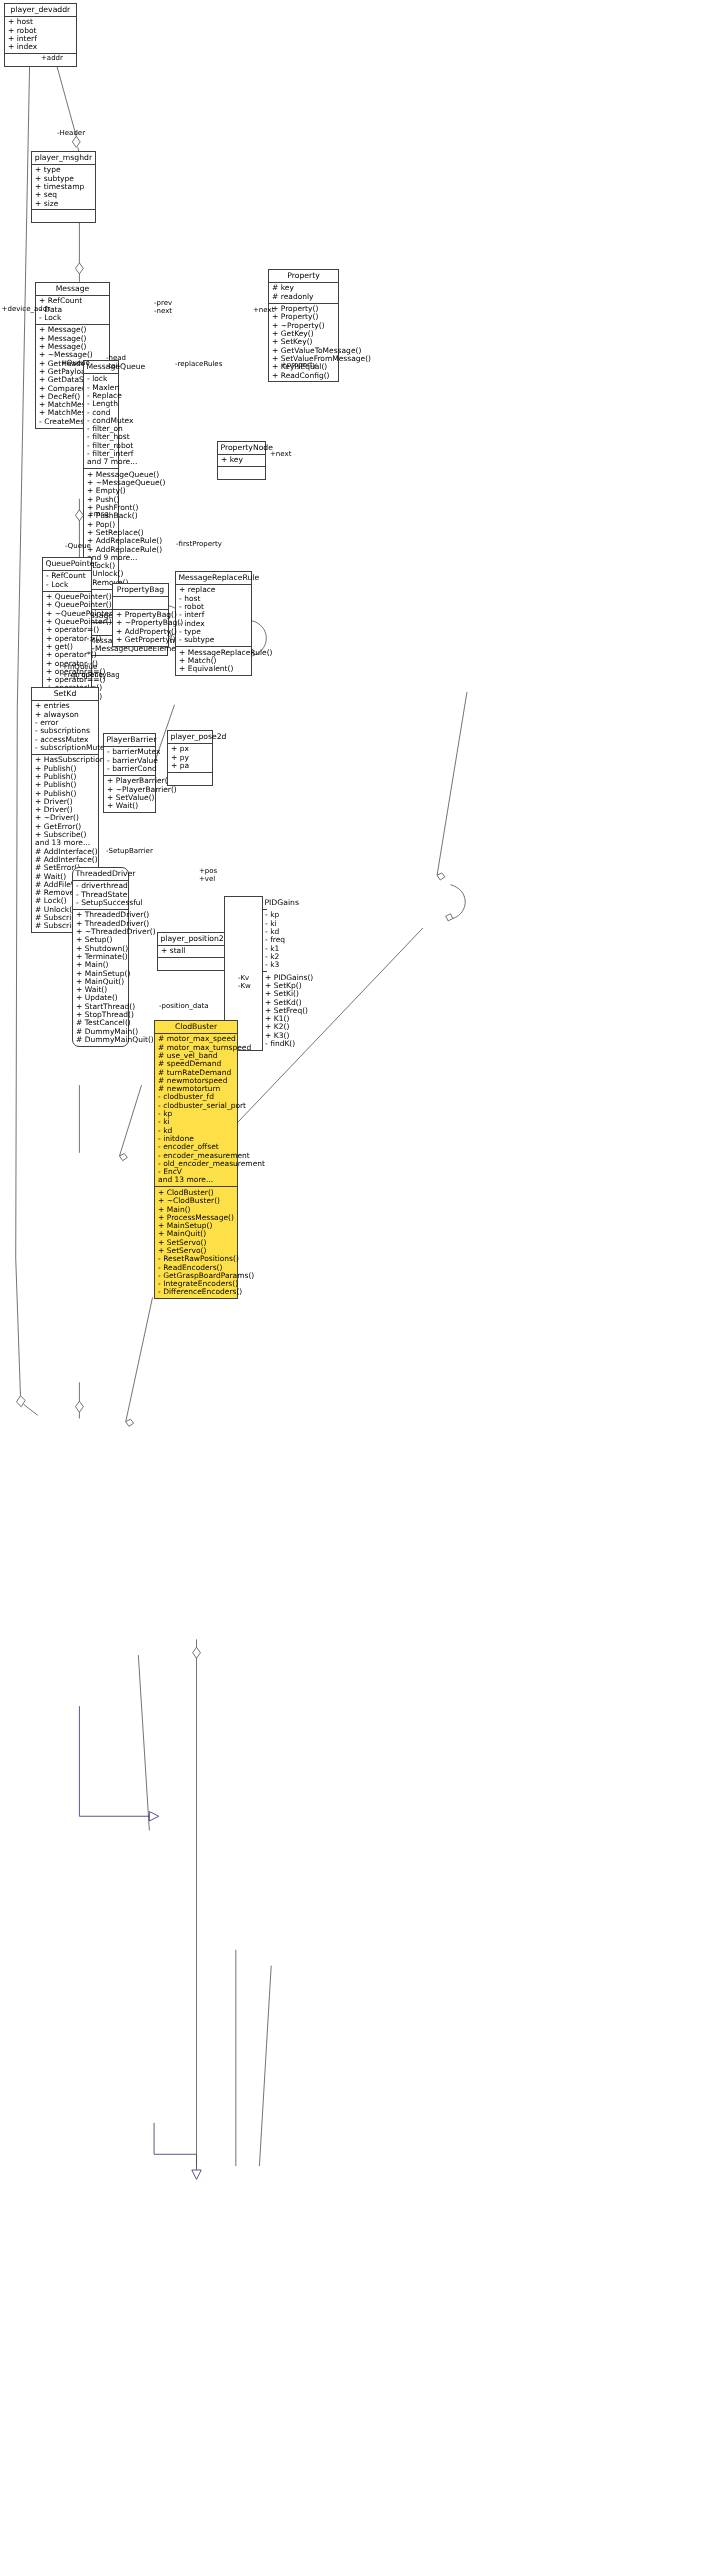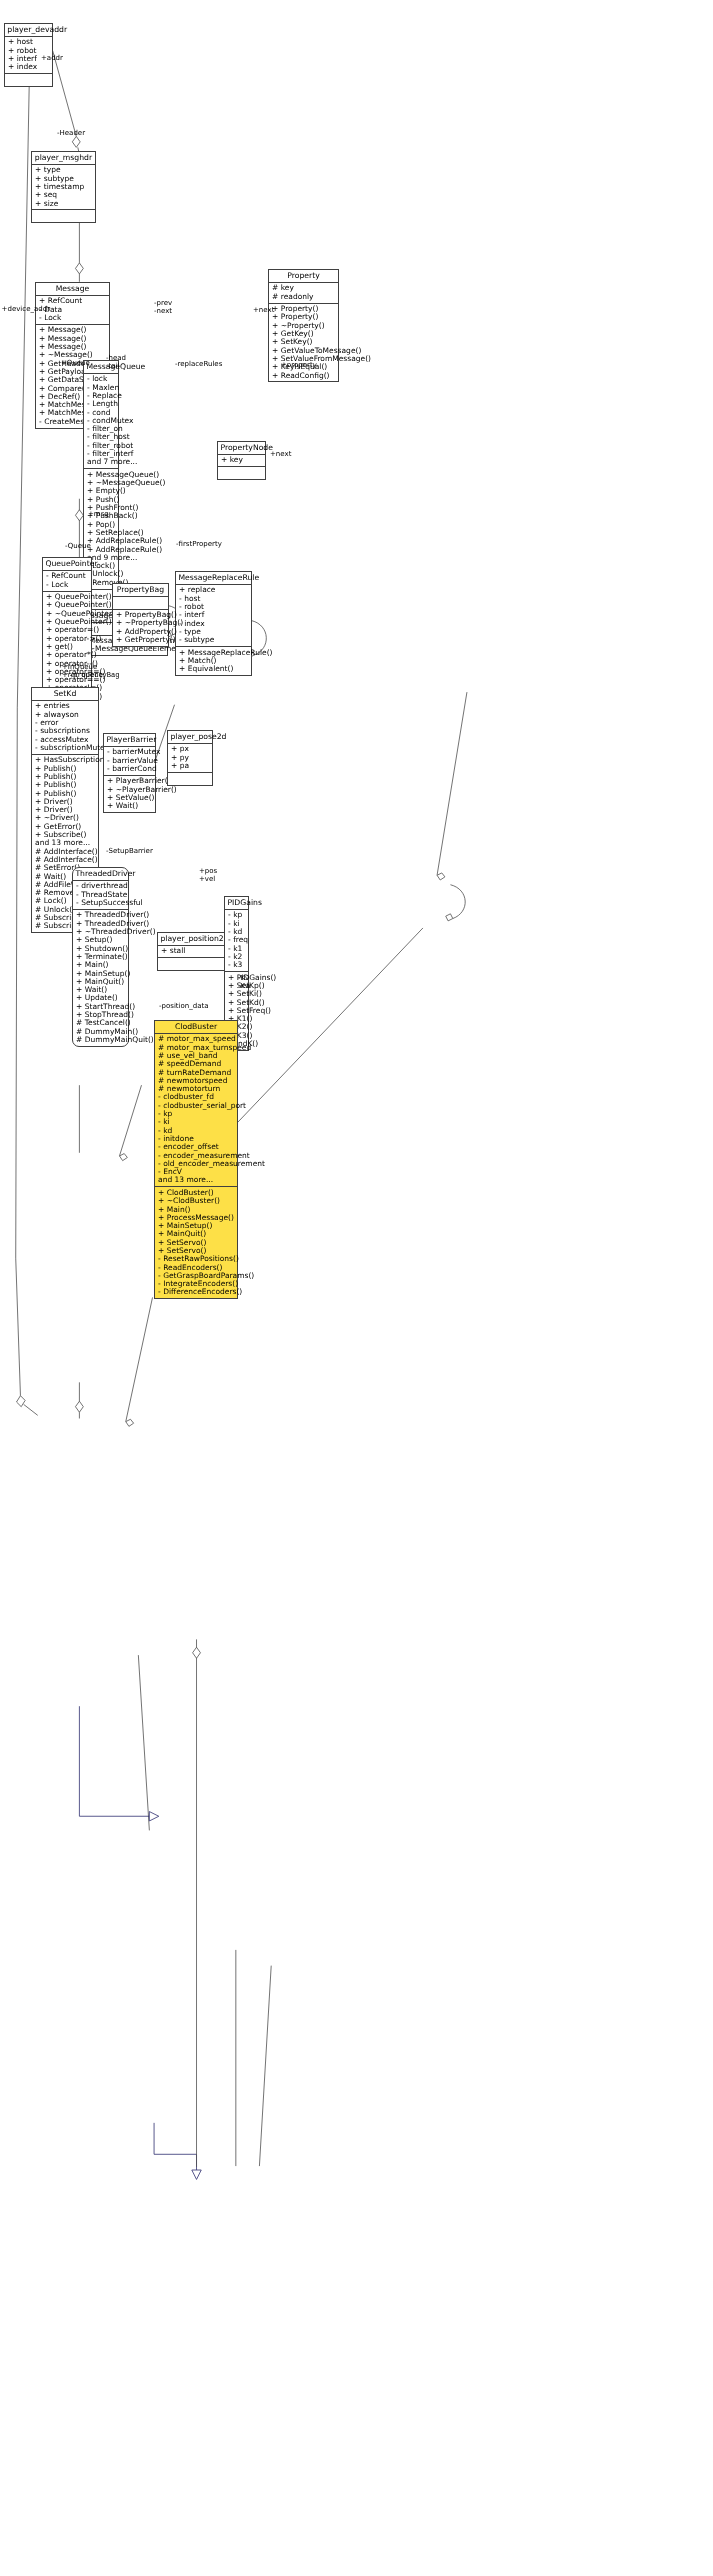--- a/index.html
+++ b/index.html
@@ -130,21 +130,21 @@
     <polygon class="tri-open" points="244,2760 256,2760 250,2772"></polygon>
 
     <line x1="250" y1="2085" x2="250" y2="2756"></line>
     <polygon class="dia-open" points="250,2095 255,2102 250,2109 245,2102"></polygon>
 
     <line x1="300" y1="2480" x2="300" y2="2755"></line>
 
     <line x1="345" y1="2500" x2="330" y2="2755"></line>
   </svg>
 
-  <div class="cls" style="left:3.9px;top:3.1px;width:49px;margin-top:20px;">
+  <div class="cls" style="left:3.9px;top:3.1px;width:73px;">
     <div class="title">player_devaddr</div>
     <div class="sec">
       <div class="row">+ host</div>
       <div class="row">+ robot</div>
       <div class="row">+ interf</div>
       <div class="row">+ index</div>
     </div>
     <div class="sec empty"></div>
   </div>
 
@@ -393,21 +393,21 @@
   </div>
 
   <div class="cls" style="left:157px;top:932px;width:72px;">
     <div class="title">player_position2d_data</div>
     <div class="sec">
       <div class="row">+ stall</div>
     </div>
     <div class="sec empty"></div>
   </div>
 
-  <div class="cls" style="left:224px;top:896px;width:25px;">
+  <div class="cls" style="left:224px;top:896px;width:25px;padding-left:37px;">
     <div class="title">PIDGains</div>
     <div class="sec">
       <div class="row">- kp</div>
       <div class="row">- ki</div>
       <div class="row">- kd</div>
       <div class="row">- freq</div>
       <div class="row">- k1</div>
       <div class="row">- k2</div>
       <div class="row">- k3</div>
     </div>

